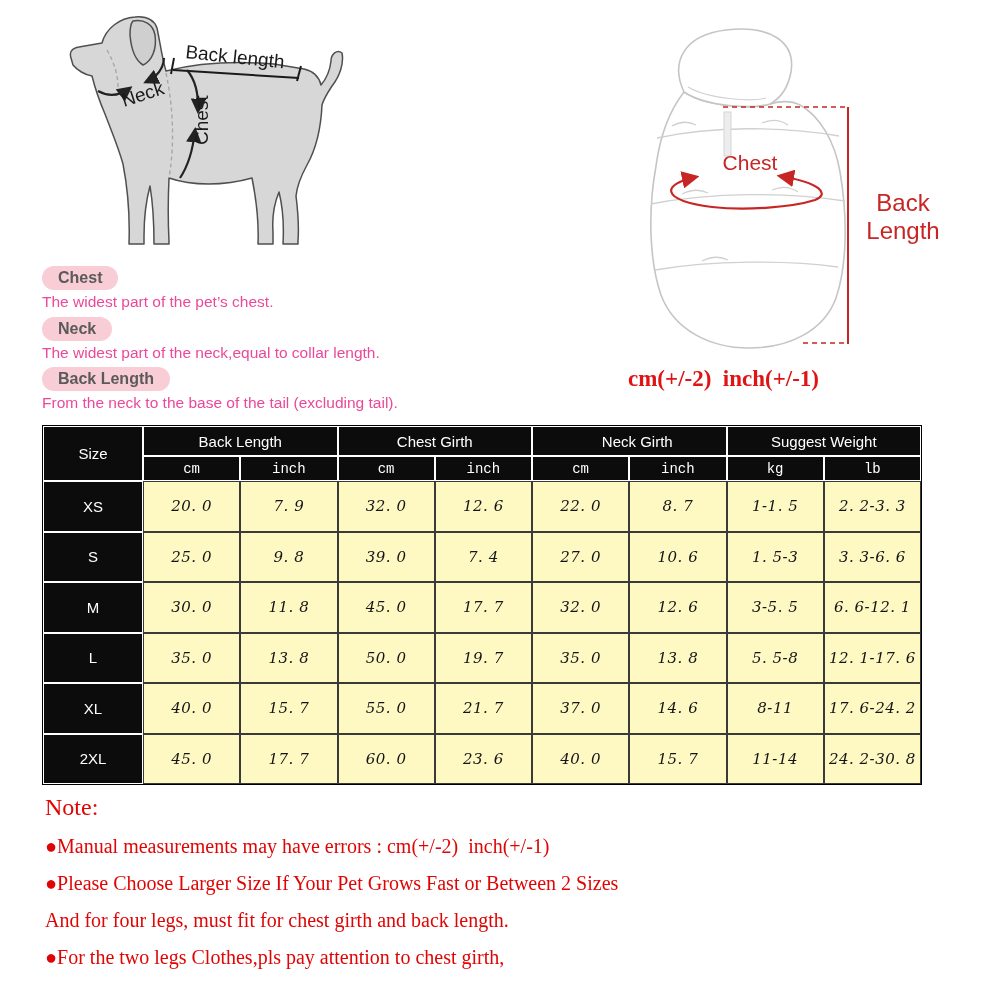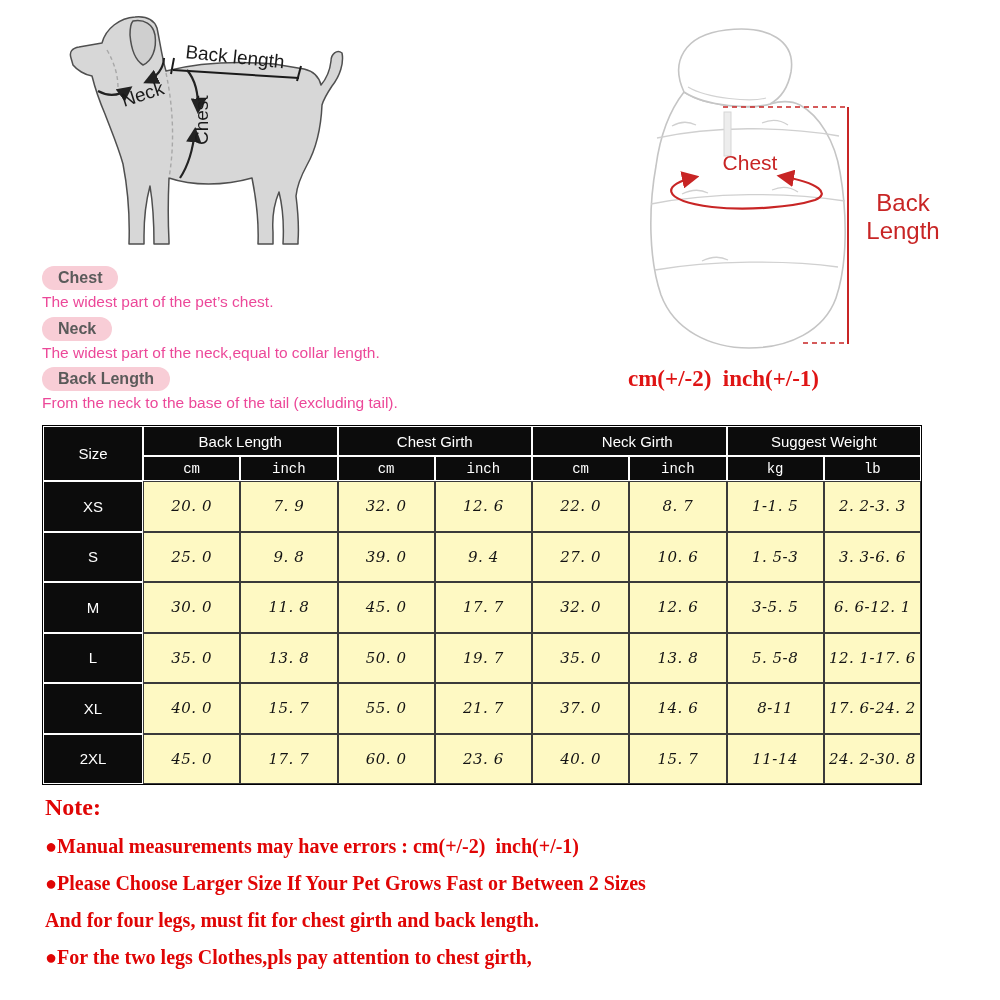--- a/index.html
+++ b/index.html
@@ -31,21 +31,21 @@
   .hd{background:#0c0c0c;color:#fff;border:1px solid #fff;font-size:15px;}
   .unit{font-size:14px;font-family:Liberation Mono, monospace;}
   .size-hd{grid-row:1/3;grid-column:1;}
   .g0{grid-row:1;grid-column:2/4;} .g1{grid-row:1;grid-column:4/6;}
   .g2{grid-row:1;grid-column:6/8;padding-left:16px;} .g3{grid-row:1;grid-column:8/10;}
   .val{border:1px solid #3a3a3a;font-family:"DejaVu Serif","Liberation Serif",serif;
        font-size:15px;color:#141414;letter-spacing:.5px;white-space:pre;font-style:italic;}
 
   
   .notes{position:absolute;left:45px;top:794px;width:915px;
-         font-family:"Liberation Serif",serif;font-weight:bold;color:#e00505;}
+         font-family:"Liberation Serif",serif;font-weight:normal;color:#e00505;}
   .note-title{font-size:24px;}
   .note-item{font-size:20px;margin-top:14px;white-space:pre-wrap;}
 </style>
 </head>
 <body>
 
 <div class="canvas">
 
   <svg class="dog-svg" viewBox="0 0 330 250">
     <defs>
@@ -145,21 +145,21 @@
     <div class="cell val">12. 6</div>
     <div class="cell val">22. 0</div>
     <div class="cell val">8. 7</div>
     <div class="cell val">1-1. 5</div>
     <div class="cell val">2. 2-3. 3</div>
 
     <div class="cell hd">S</div>
     <div class="cell val">25. 0</div>
     <div class="cell val">9. 8</div>
     <div class="cell val">39. 0</div>
-    <div class="cell val">9. 4</div>
+    <div class="cell val">7. 4</div>
     <div class="cell val">27. 0</div>
     <div class="cell val">10. 6</div>
     <div class="cell val">1. 5-3</div>
     <div class="cell val">3. 3-6. 6</div>
 
     <div class="cell hd">M</div>
     <div class="cell val">30. 0</div>
     <div class="cell val">11. 8</div>
     <div class="cell val">45. 0</div>
     <div class="cell val">17. 7</div>

